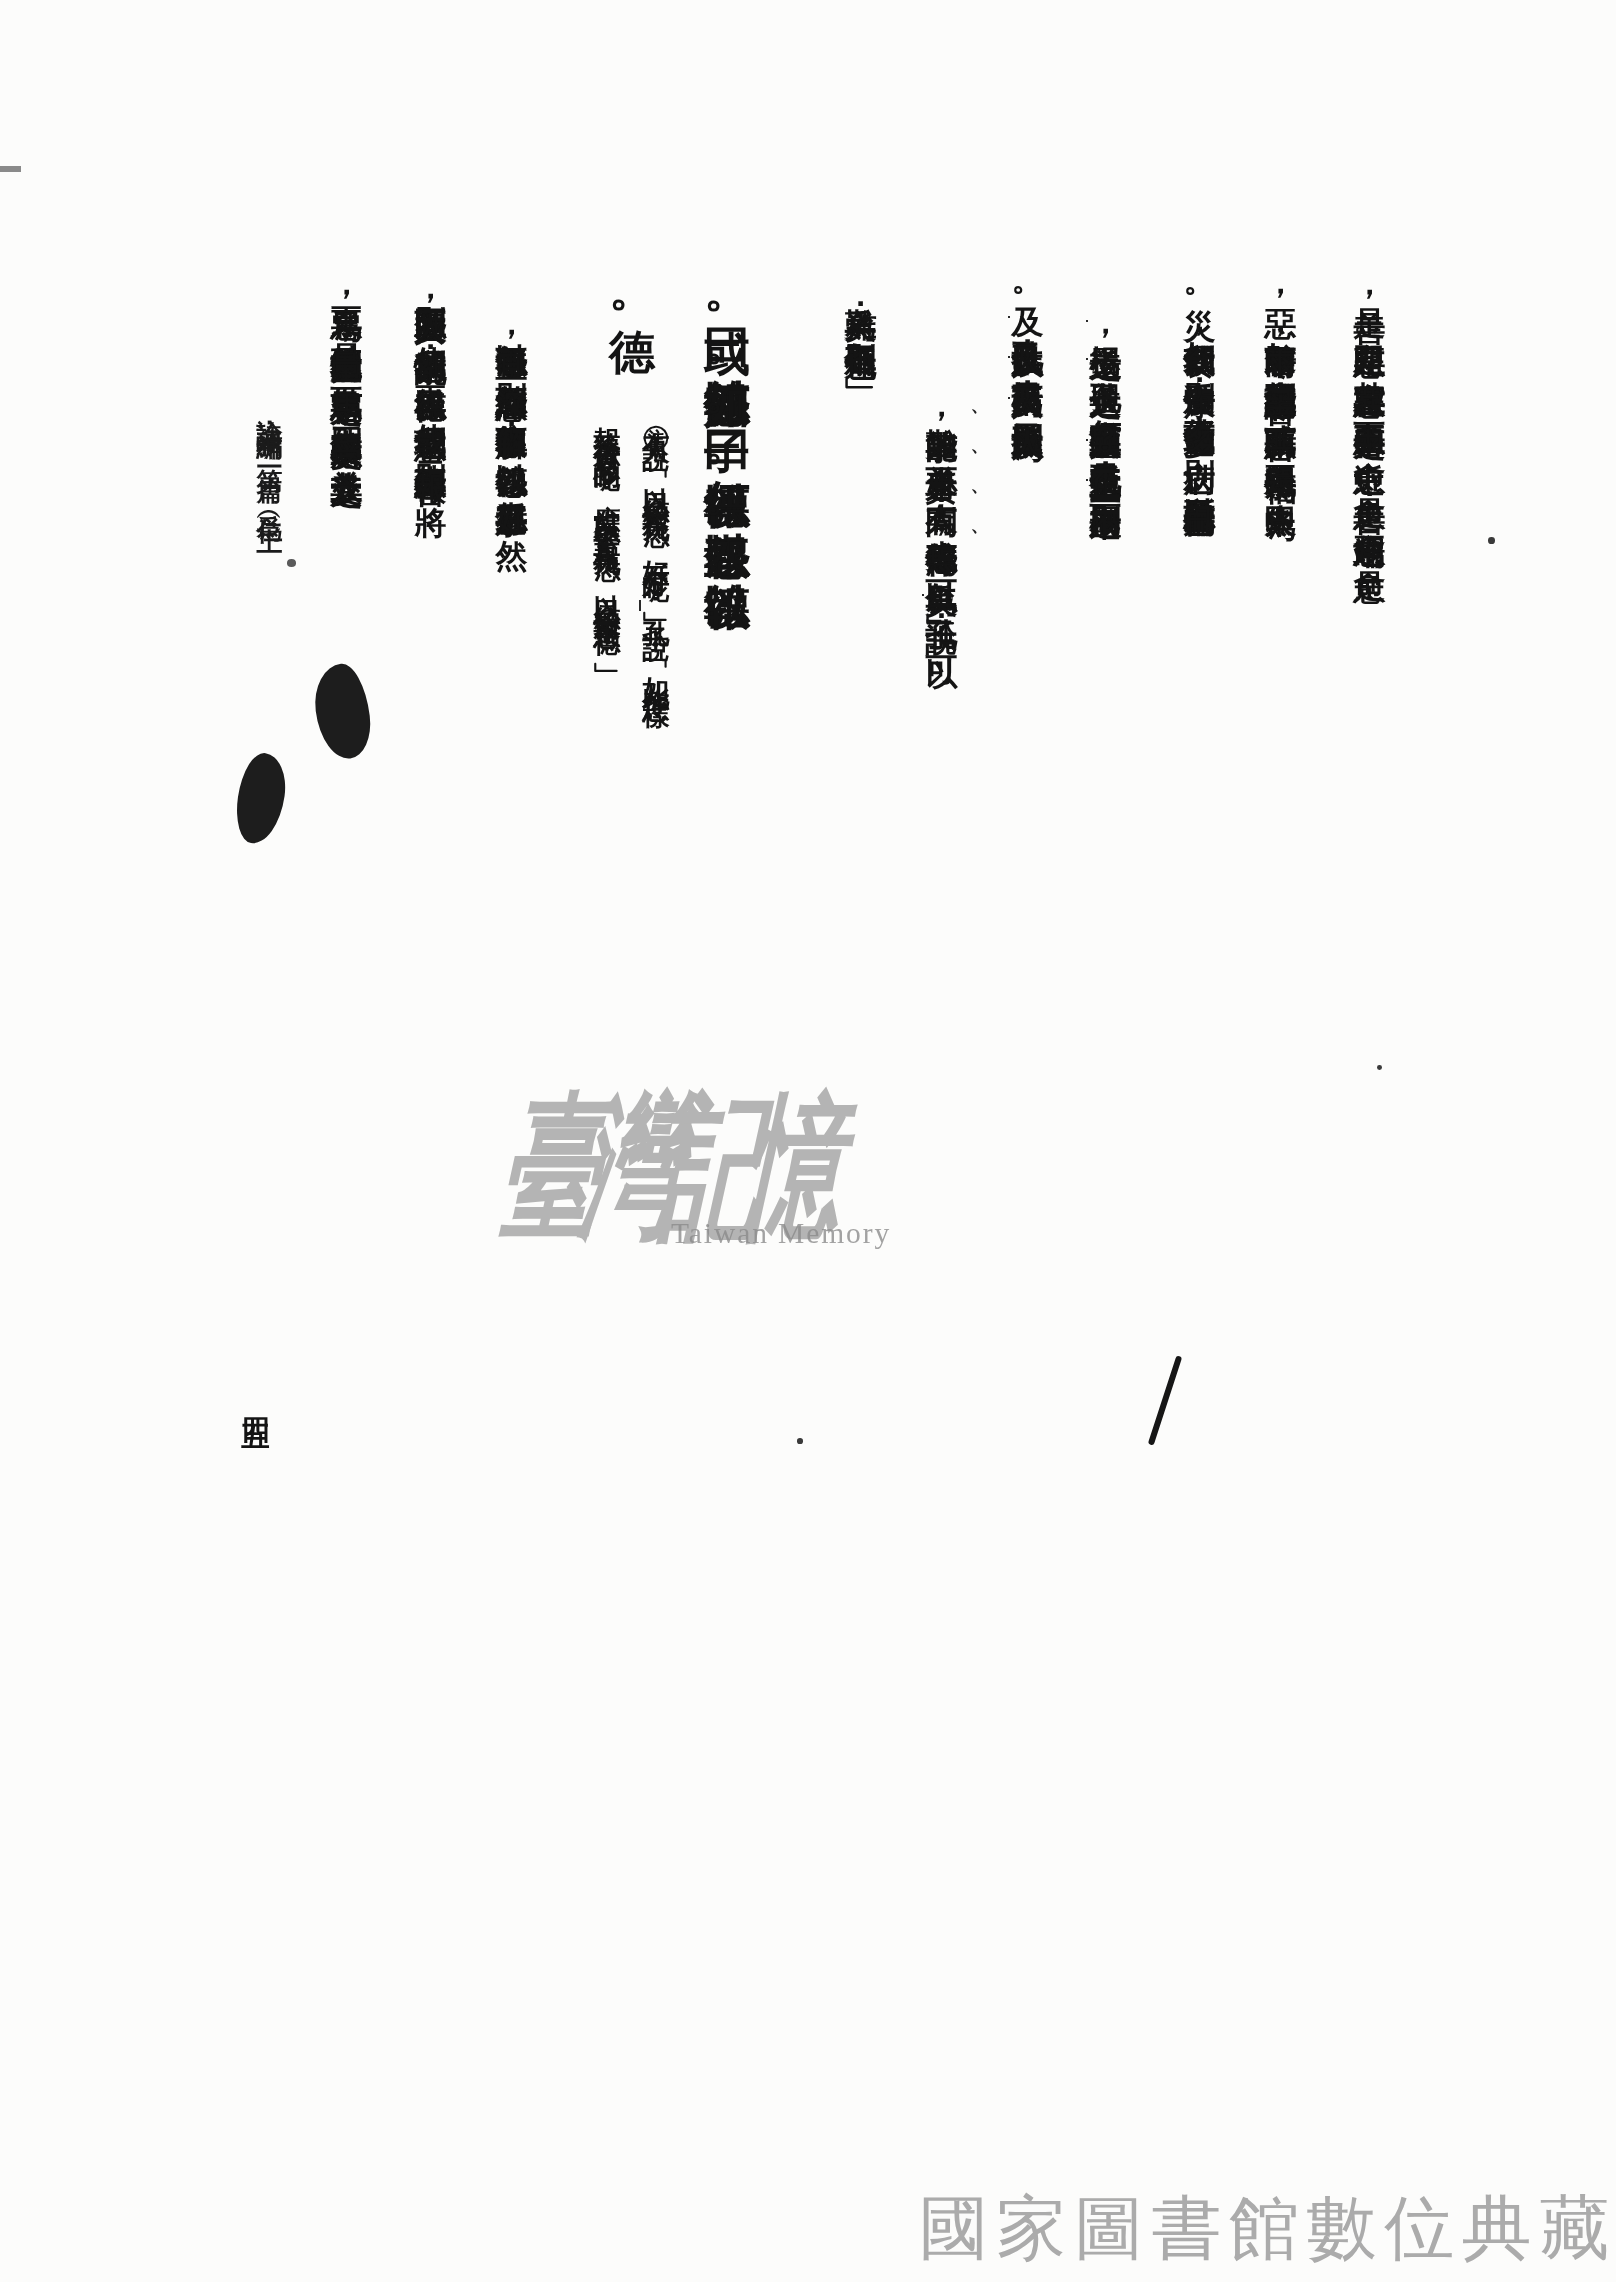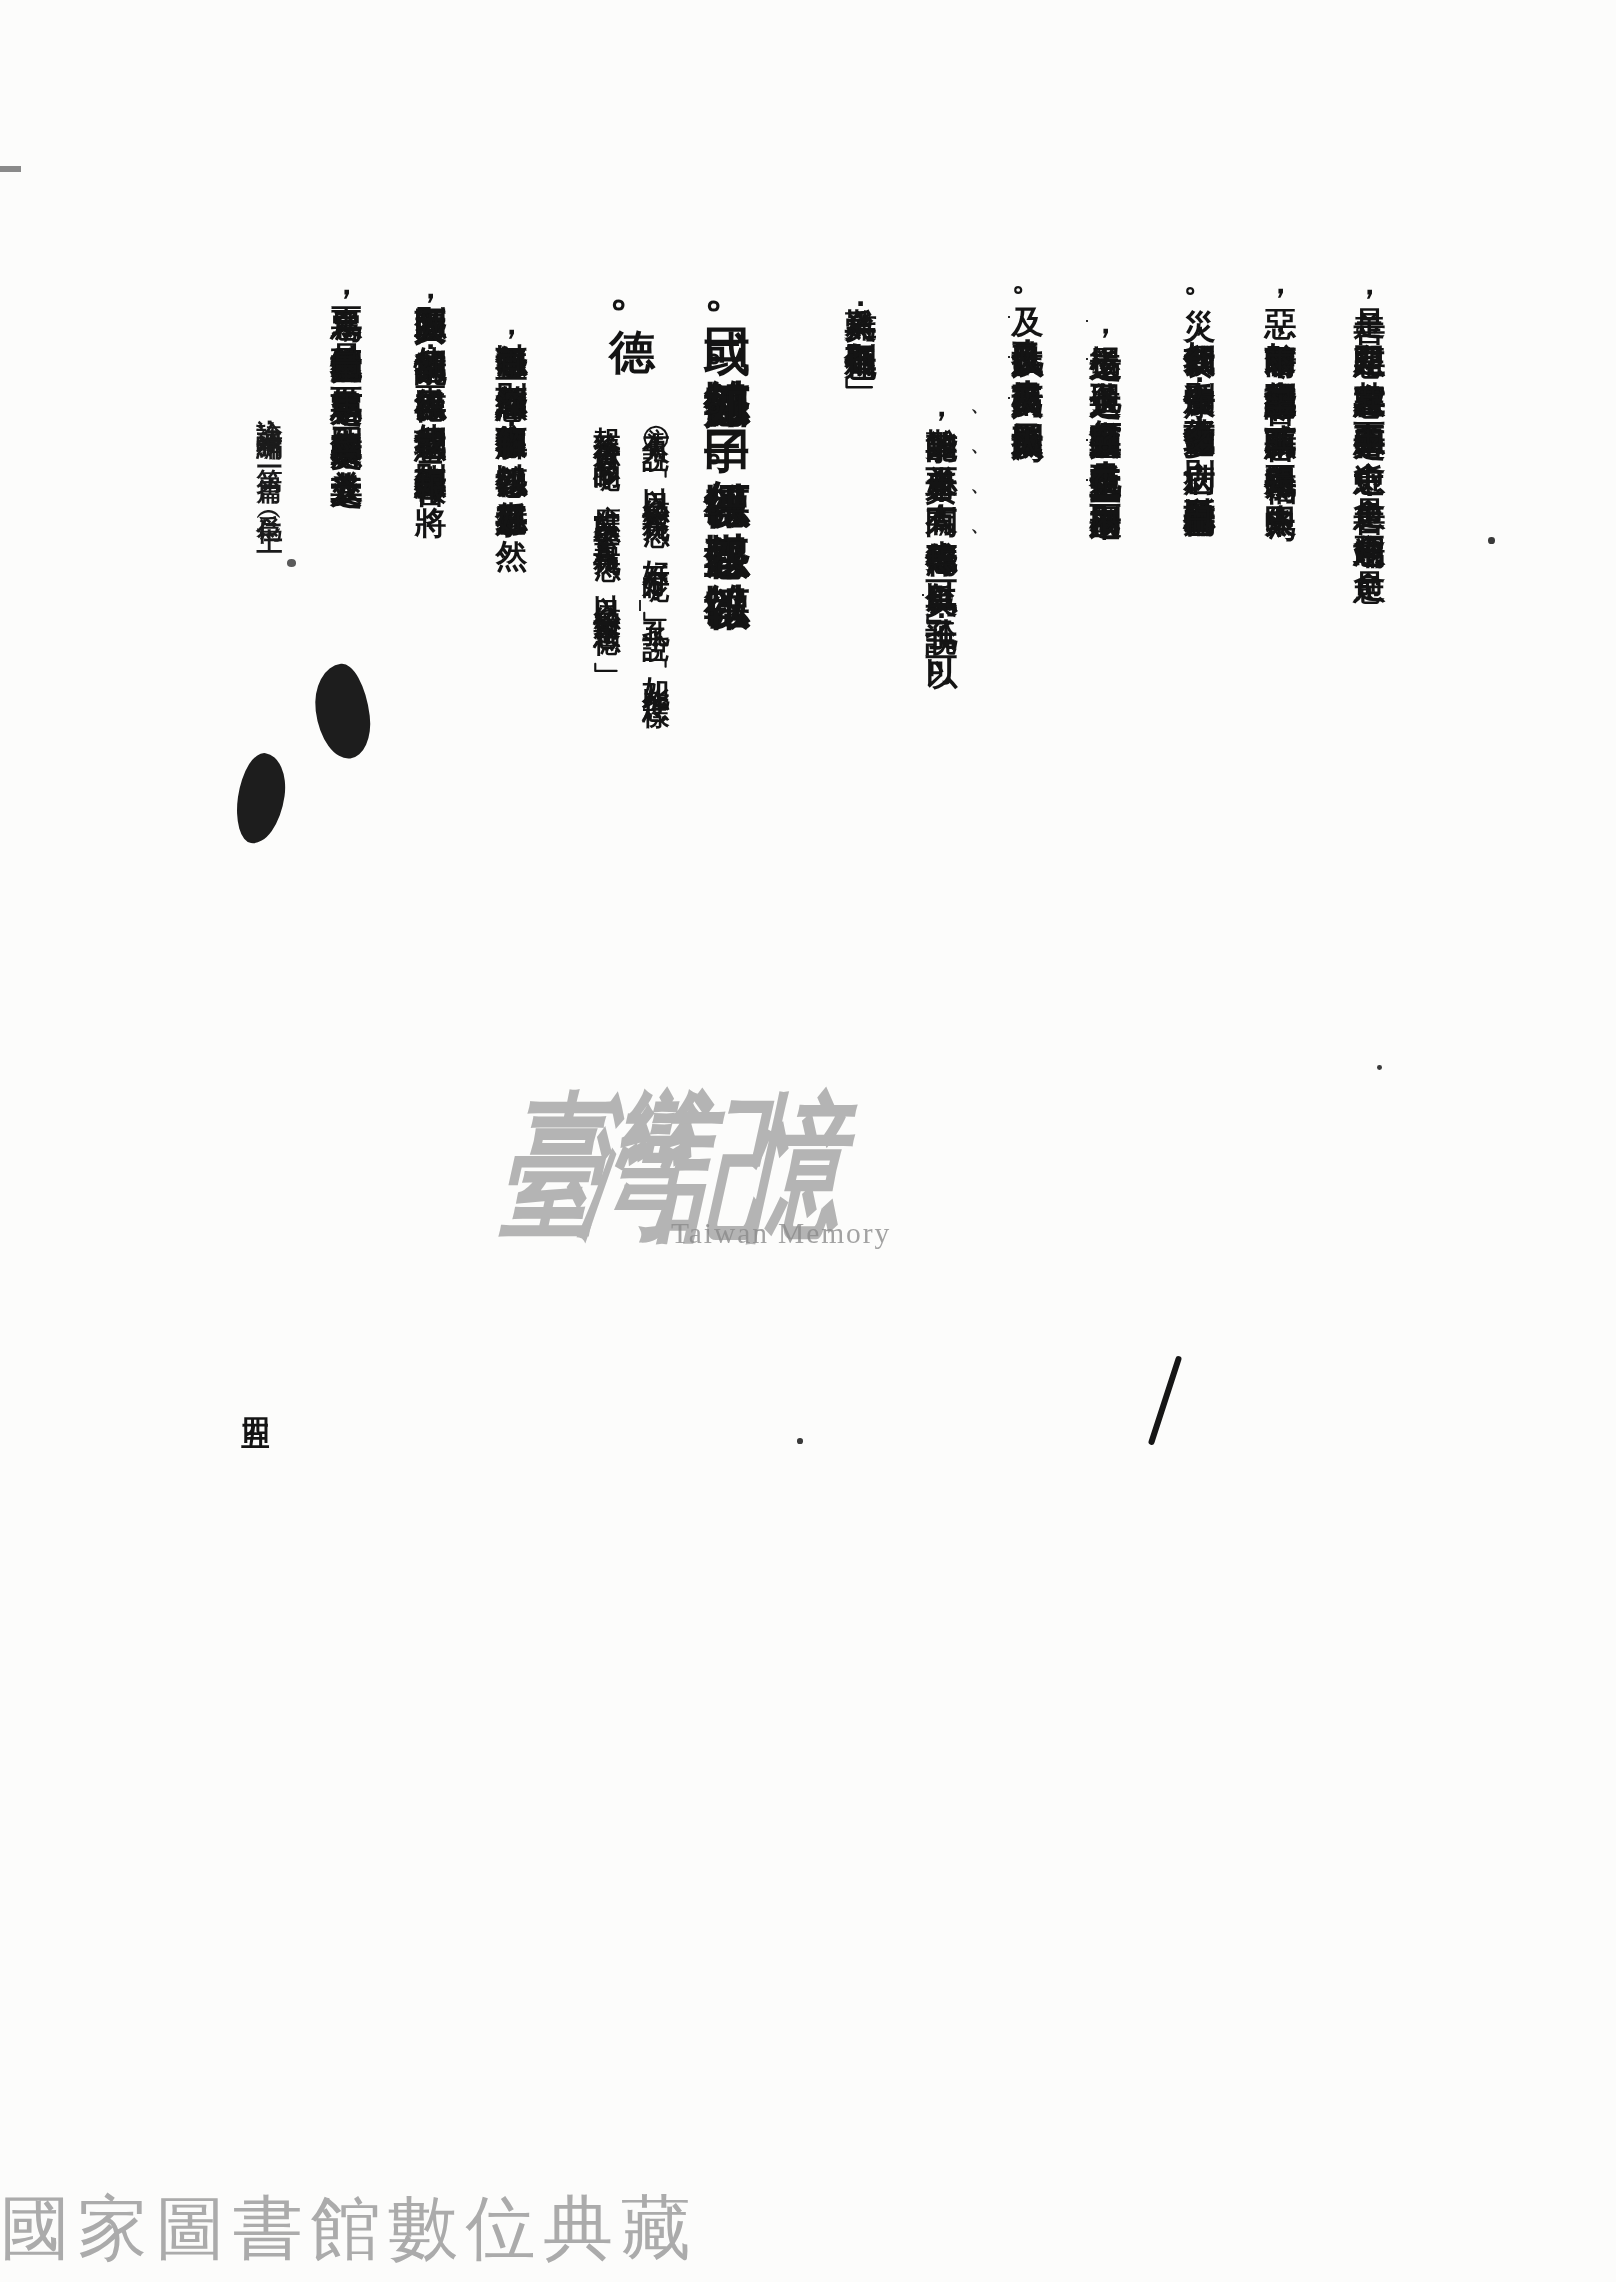--- a/index.html
+++ b/index.html
@@ -43,21 +43,21 @@
     z-index:1; white-space:nowrap;
   }
   .wm-latin {
     position:absolute; left:671px; top:1217px;
     font-size:29.5px; letter-spacing:1.9px;
     color:#8c8c8c; opacity:.8;
     z-index:1; white-space:nowrap;
   }
   .footer-banner {
     position:absolute; left:0; right:0; top:2182px;
-    text-align:left;
+    text-align:right;
     font-size:70px; letter-spacing:7.6px;
     color:#ababab; font-weight:400;
     z-index:2; 
   }
 
   
   .blot { position:absolute; background:#1d1d1d; z-index:4; }
   .blot-spine { left:238px; top:753px;  width:46px; height:91px;  border-radius:46% 54% 58% 42%/52% 44% 56% 48%; transform:rotate(8deg); }
   .blot-col   { left:316px; top:664px;  width:53px; height:95px; border-radius:58% 42% 46% 54%/46% 58% 42% 54%; transform:rotate(-7deg); }
   .slash {

